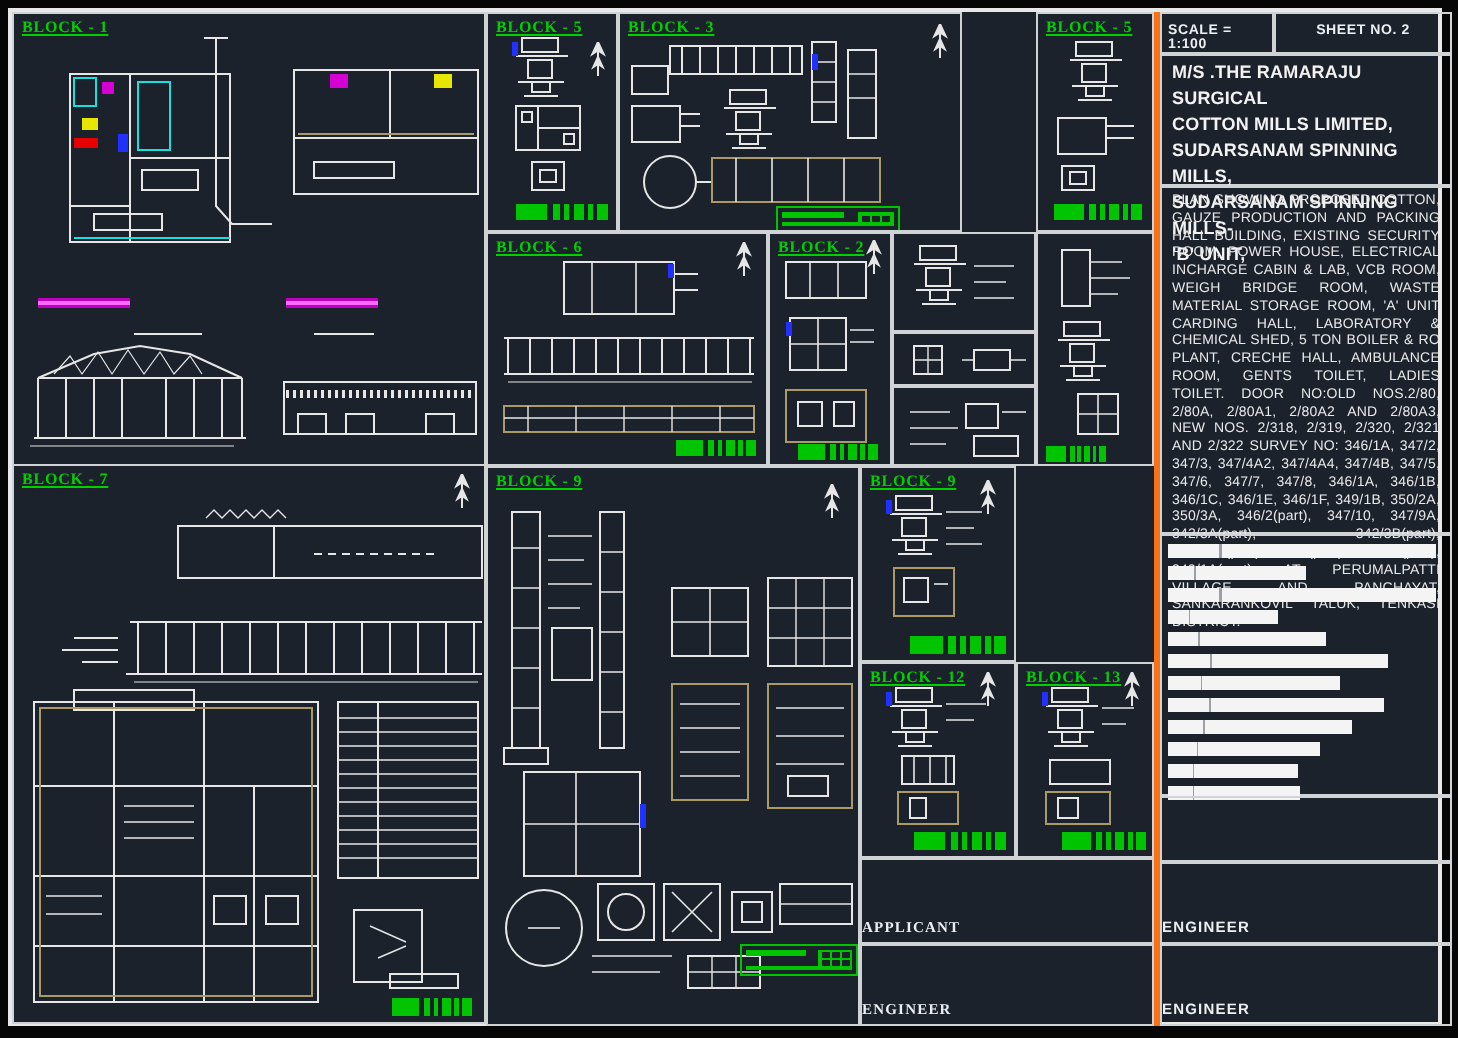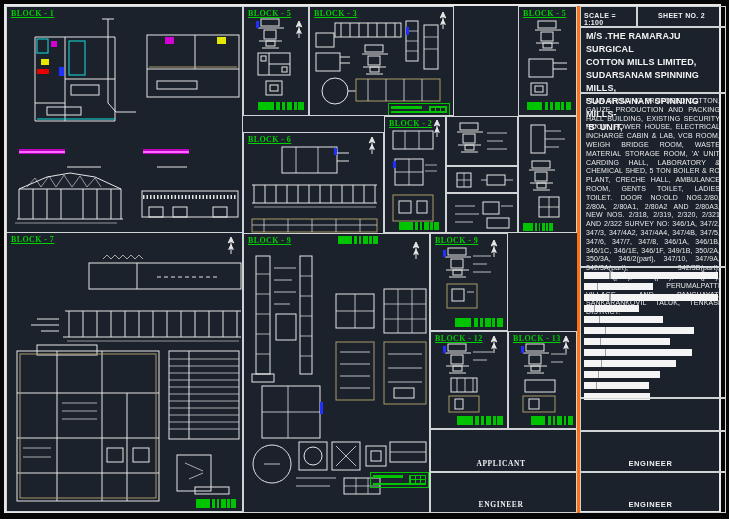--- a/index.html
+++ b/index.html
@@ -28,21 +28,21 @@
   #titlecol{position:absolute;left:571px;top:0;width:146px;height:507px;border-left:3px solid #f97316;box-sizing:border-box;}
   .tb-box{position:absolute;border:1px solid #cfd3d6;box-sizing:border-box;color:#eceff1;}
   .tb-head{font-size:7px;letter-spacing:.3px;padding:5px 3px 0 3px;font-weight:bold;}
   #tb-title{font-size:9px;font-weight:bold;line-height:13px;white-space:pre-line;
             padding:2px 5px;letter-spacing:.1px;color:#f2f2f2;}
   #tb-desc{font-size:7px;line-height:8.8px;text-align:justify;padding:3px 5px;letter-spacing:.1px;color:#e9e9e9;}
   #tb-table{padding:4px 3px 0 3px;}
   .trow{height:7px;margin-bottom:4px;}
   .tbar{height:7px;background:#f4f4f4;
         background-image:linear-gradient(90deg,transparent 0 19%,#9aa0a6 19% 20%,transparent 20%);}
-  .sig{display:flex;align-items:flex-end;justify-content:center;
+  .sig{display:flex;align-items:flex-end;justify-content:flex-start;
        font-size:7.5px;font-weight:bold;letter-spacing:.6px;padding:0 5px 3px 0;color:#eceff1;}
   svg.cad{stroke:#e6e6e6;fill:none;}
 </style>
 </head>
 <body>
 
 <svg width="0" height="0" style="position:absolute">
 <defs>
   <g id="g-sec" stroke="#e6e6e6" fill="none" stroke-width="1">
     <rect x="3" y="0" width="18" height="7"></rect>
@@ -165,21 +165,21 @@
     <svg class="sketch cad" width="66" height="110" viewBox="0 0 66 110">
       <use href="#g-sec" x="14" y="12"></use>
       <use href="#g-plan" x="14" y="46"></use>
       <rect x="22" y="74" width="16" height="14"></rect>
         <rect x="26" y="78" width="8" height="6"></rect>
       <rect x="12" y="14" width="3" height="7" fill="#2030ff" stroke="none"></rect>
     </svg>
     <div class="sb-fill" style="left:14px;top:95px;width:46px;height:8px"></div>
   </div>
 
-  <div class="panel" style="left:303px;top:0;width:145px;height:110px">
+  <div class="panel" style="left:303px;top:0;width:172px;height:110px">
     <div class="blabel">BLOCK - 3</div>
     <div class="north" style="right:5px;top:5px"><svg width="9" height="19" viewBox="0 0 9 19">
           <use href="#g-north"></use>
         </svg></div>
     <svg class="sketch cad" width="143" height="110" viewBox="0 0 143 110">
       <rect x="25" y="16" width="66" height="14"></rect>
       <path d="M31 16 v14 M40 16 v14 M49 16 v14 M58 16 v14 M67 16 v14 M76 16 v14 M85 16 v14"></path>
       <rect x="6" y="26" width="18" height="14"></rect>
         <rect x="6" y="46" width="24" height="18"></rect>
       <path d="M30 50 h10 M30 56 h10"></path>
@@ -206,21 +206,21 @@
     <svg class="sketch cad" width="59" height="110" viewBox="0 0 59 110">
       <use href="#g-sec" x="16" y="14"></use>
       <rect x="10" y="52" width="24" height="18"></rect>
         <path d="M34 56 h14 M34 62 h14"></path>
       <rect x="12" y="76" width="16" height="12"></rect>
         <rect x="16" y="79" width="8" height="6"></rect>
     </svg>
     <div class="sb-fill" style="left:8px;top:95px;width:44px;height:8px"></div>
   </div>
 
-  <div class="panel" style="left:237px;top:126px;width:141px;height:117px">
+  <div class="panel" style="left:237px;top:110px;width:141px;height:117px">
     <div class="blabel">BLOCK - 6</div>
     <div class="north" style="right:6px;top:4px"><svg width="9" height="19" viewBox="0 0 9 19">
           <use href="#g-north"></use>
         </svg></div>
     <svg class="sketch cad" width="141" height="117" viewBox="0 0 141 117">
       <rect x="38" y="14" width="55" height="26"></rect>
         <path d="M52 14 v26 M74 14 v26" stroke-width=".8"></path>
       <path d="M93 20 h12 M93 28 h12"></path>
       <rect x="90" y="15" width="3" height="7" fill="#2030ff" stroke="none"></rect>
       <path d="M8 52 h125"></path>

